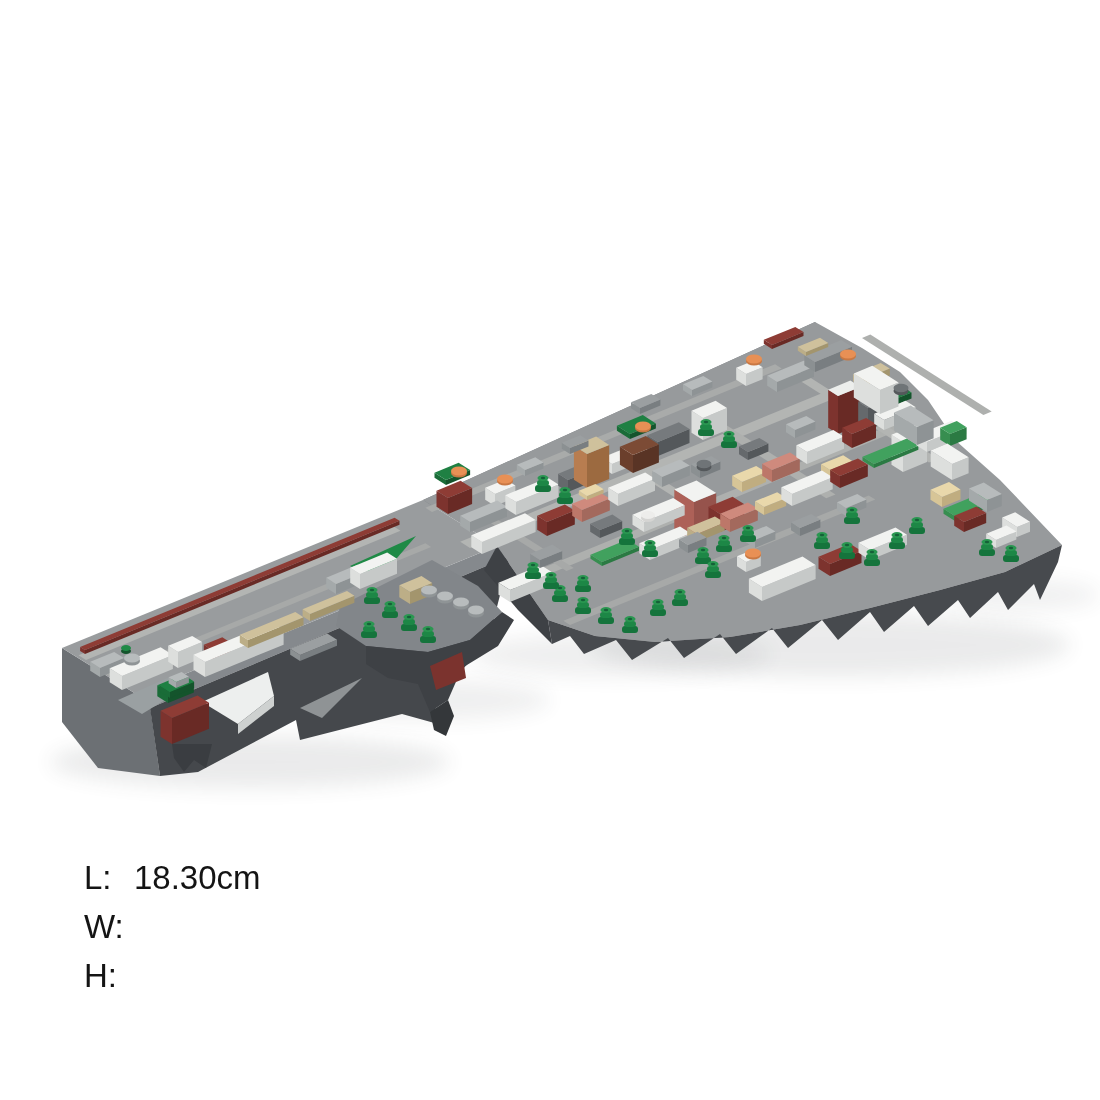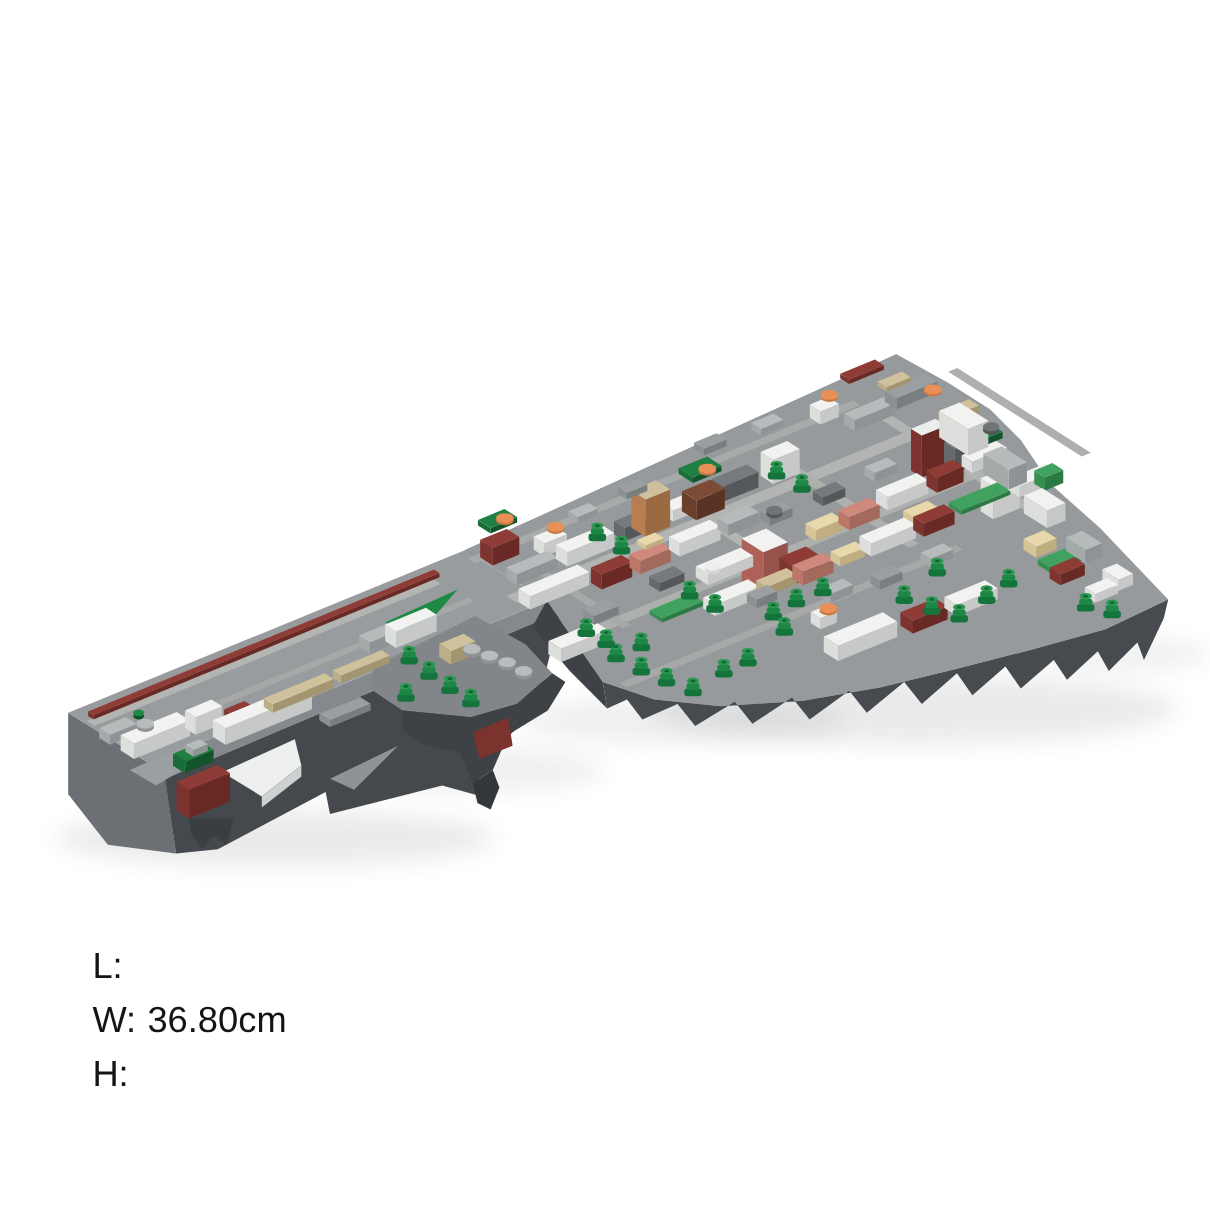--- a/index.html
+++ b/index.html
@@ -489,21 +489,21 @@
       <ellipse cx="848" cy="356" rx="8" ry="4.5" fill="#c97843"></ellipse>
       <ellipse cx="848" cy="354" rx="8" ry="4.5" fill="#e89055"></ellipse>
       <ellipse cx="753" cy="555" rx="8" ry="4.5" fill="#c97843"></ellipse>
       <ellipse cx="753" cy="553" rx="8" ry="4.5" fill="#e89055"></ellipse>
     </svg>
 </div>
 
 <div class="dims">
   <div class="dim-row">
     <span class="dim-label">L:</span>
+    <span class="dim-value">18.30cm</span>
   </div>
   <div class="dim-row">
     <span class="dim-label">W:</span>
-    <span class="dim-value">36.80cm</span>
   </div>
   <div class="dim-row">
     <span class="dim-label">H:</span>
   </div>
 </div>
 
 </body></html>

